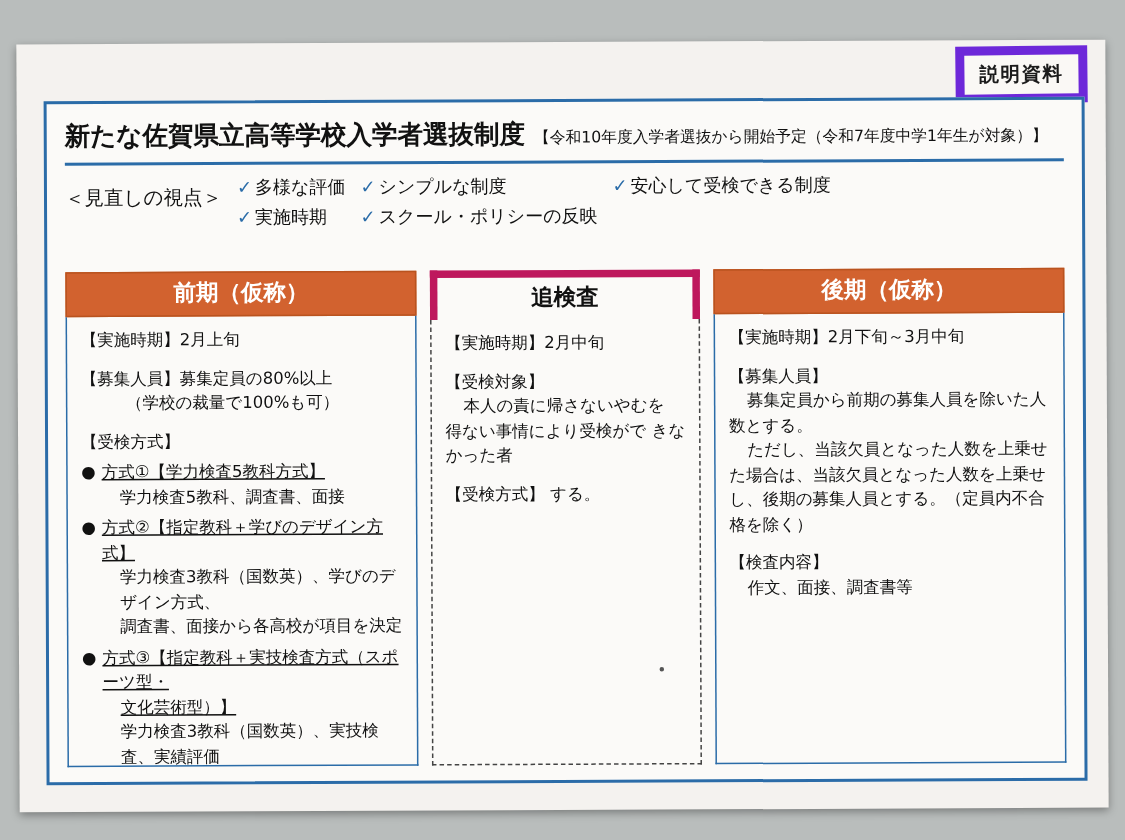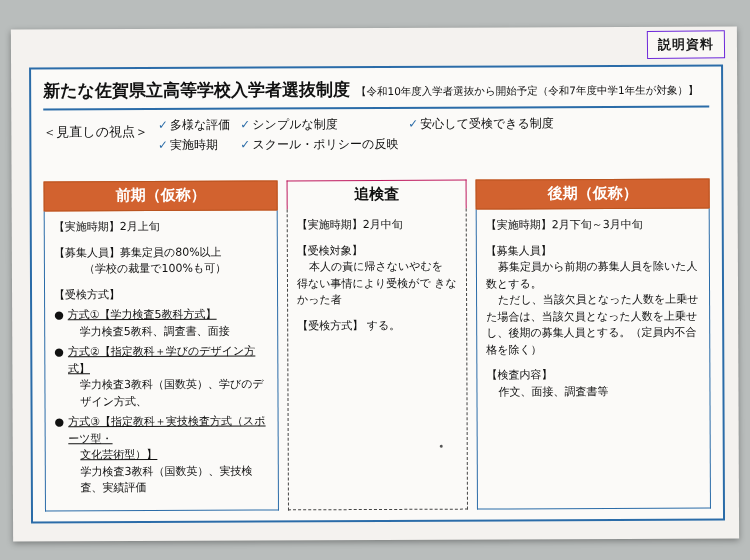--- a/index.html
+++ b/index.html
@@ -16,21 +16,21 @@
     background:#f4f2ef;
     box-shadow:0 2px 6px rgba(0,0,0,.35);
     transform:rotate(-0.25deg);
   }
   .page-inner{position:absolute;inset:0;}
 
   
   .badge{
     position:absolute;
     right:12px; top:4px;
-    border:1px solid #6d28d9;
+    border:6px solid #6d28d9;
     background:#faf8f5;
     padding:4px 10px;
     font-size:13px;
     font-weight:bold;
     color:#1b1b1b;
     letter-spacing:1px;
     transform:rotate(-0.4deg);
   }
 
   
@@ -92,21 +92,21 @@
     font-size:15px;
     font-weight:bold;
     padding:4px 0 5px 0;
     color:#fff;
     background:#d2622f;
     border:1px solid #b9531f;
   }
   .col-head.plain{
     color:#111;
     background:#fbfaf8;
-    border:1px solid #be185d;
+    border:5px solid #be185d;
   }
   .col-body{
     flex:1;
     border:1px solid #2b6ca8;
     border-top:none;
     padding:8px 9px;
     font-size:11px;
     line-height:1.5;
     color:#111;
     overflow:hidden;
@@ -185,20 +185,21 @@
                 <div>
                   <span class="u">方式①【学力検査5教科方式】</span>
                   <span class="ind1">学力検査5教科、調査書、面接</span>
                 </div>
               </div>
               <div class="bullet">
                 <span class="dot">●</span>
                 <div>
                   <span class="u">方式②【指定教科＋学びのデザイン方式】</span>
                   <span class="ind1">学力検査3教科（国数英）、学びのデザイン方式、</span>
+                  <span class="ind1">調査書、面接から各高校が項目を決定</span>
                 </div>
               </div>
               <div class="bullet">
                 <span class="dot">●</span>
                 <div>
                   <span class="u">方式③【指定教科＋実技検査方式（スポーツ型・</span>
                   <span class="u ind1">文化芸術型）】</span>
                   <span class="ind1">学力検査3教科（国数英）、実技検査、実績評価</span>
                   
                 </div>

